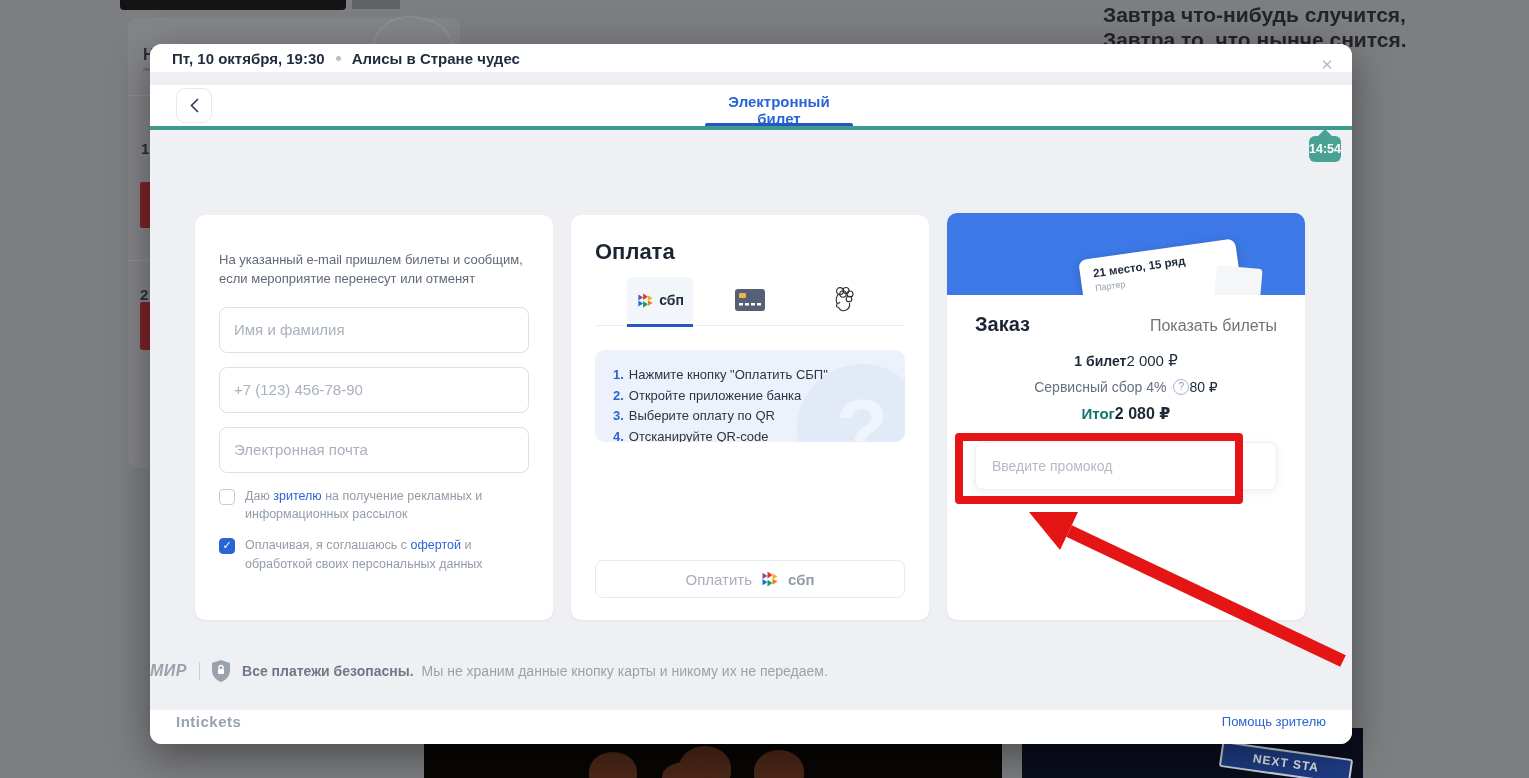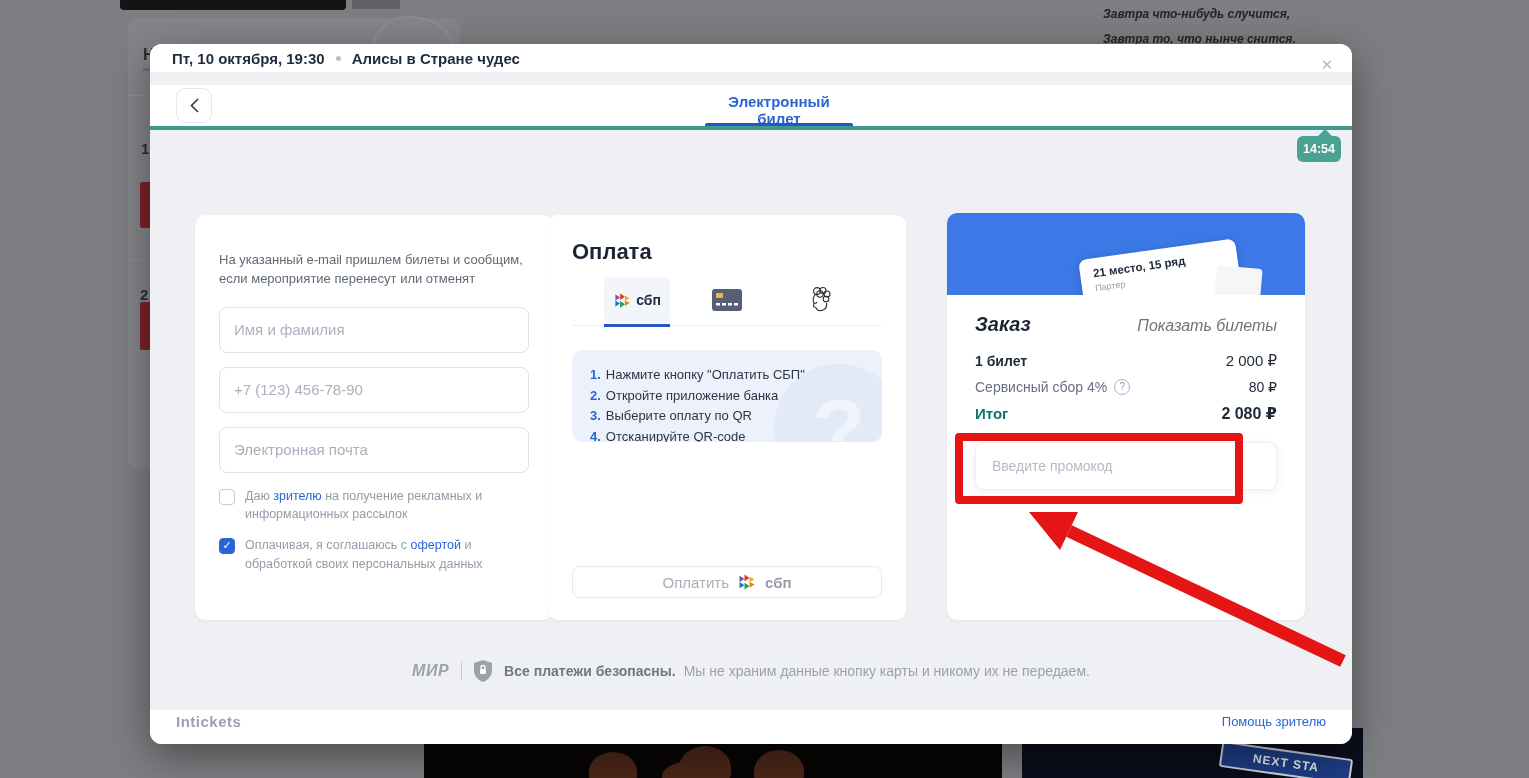--- a/index.html
+++ b/index.html
@@ -12,97 +12,97 @@
   .bg-panel { position:absolute; left:128px; top:18px; width:332px; height:450px; background:#848589; border-radius:10px; }
   .bg-h { position:absolute; left:15px; top:28px; font-size:16px; font-weight:700; color:#2b2e33; }
   .bg-sub { position:absolute; left:15px; top:50px; width:26px; height:3px; background:#6e7174; }
   .bg-div1 { position:absolute; left:0; top:77px; width:100%; height:1px; background:#8e8f92; }
   .bg-div2 { position:absolute; left:0; top:242px; width:100%; height:1px; background:#8e8f92; }
   .bg-num1 { position:absolute; left:13px; top:122px; font-size:15px; font-weight:700; color:#2b2e33; }
   .bg-num2 { position:absolute; left:12px; top:268px; font-size:15px; font-weight:700; color:#2b2e33; }
   .bg-red1 { position:absolute; left:12px; top:164px; width:16px; height:46px; background:#7b2429; border-radius:2px; }
   .bg-red2 { position:absolute; left:12px; top:284px; width:16px; height:48px; background:#7b2429; border-radius:2px; }
   .bg-sketch { position:absolute; left:372px; top:16px; width:80px; height:70px; border:2px solid #96979b; border-radius:50% 40% 55% 45%; transform:rotate(14deg); opacity:.5; }
-  .bg-quote { position:absolute; left:1103px; top:2px; font-size:12px; line-height:25px; font-weight:700; font-style:italic; color:#232427; }
+  .bg-quote { position:absolute; left:1103px; top:2px; font-size:21px; line-height:25px; font-weight:700; color:#232427; }
   .bg-img-left { position:absolute; left:424px; top:740px; width:578px; height:38px; background:#080604; overflow:hidden; }
   .bg-img-left i { position:absolute; border-radius:50% 50% 40% 40%; background:#4b2718; }
   .bg-img-right { position:absolute; left:1022px; top:728px; width:341px; height:50px; background:#0a0e1c; overflow:hidden; }
   .bg-sign { position:absolute; left:198px; top:22px; width:132px; height:26px; background:#1f3d85; border:2px solid #cdd3de; border-radius:3px; transform:rotate(8deg); color:#e8eaf0; font-size:12px; font-weight:700; letter-spacing:1px; display:flex; align-items:center; justify-content:center; }
 
   
   .modal { position:absolute; left:150px; top:44px; width:1202px; height:700px; border-radius:12px; background:#eff0f3; box-shadow:0 12px 40px rgba(0,0,0,.4); z-index:10; }
   .m-header { position:absolute; left:0; top:0; right:0; height:29px; background:#fff; border-radius:12px 12px 0 0; border-bottom:1px solid #ebedf0; display:flex; align-items:center; padding-left:22px; }
   .m-header .ttl { font-size:15px; font-weight:700; color:#1e2c3d; }
   .m-header .dot { width:5px; height:5px; border-radius:50%; background:#b9bfc8; margin:0 11px; }
   .close-btn { position:absolute; right:12px; top:8px; width:26px; height:26px; display:flex; align-items:center; justify-content:center; color:#b5bbc5; font-size:15px; cursor:pointer; }
   .m-tabbar { position:absolute; left:0; top:41px; right:0; height:41px; background:#fff; }
   .back-btn { position:absolute; left:26px; top:3px; width:36px; height:35px; border:1px solid #e6e8ec; border-radius:9px; background:#fff; display:flex; align-items:center; justify-content:center; }
   .tab { position:absolute; left:555px; top:8px; width:148px; text-align:center; font-size:15px; font-weight:600; color:#2a65d4; }
   .tab-underline { position:absolute; left:555px; bottom:0; width:148px; height:3px; background:#2556c8; border-radius:2px 2px 0 0; }
   .teal-line { position:absolute; left:0; top:82px; right:0; height:4px; background:#3e9a8c; }
-  .timer { position:absolute; right:11px; top:92px; width:44px; height:26px; background:#4aa295; color:#fff; font-size:12.5px; font-weight:700; border-radius:6px; display:flex; align-items:center; justify-content:center; }
+  .timer { position:absolute; right:11px; top:92px; width:32px; height:26px; background:#4aa295; color:#fff; font-size:12.5px; font-weight:700; border-radius:6px; display:flex; align-items:center; justify-content:center; }
   .timer::before { content:""; position:absolute; top:-7px; right:9px; border-left:7px solid transparent; border-right:7px solid transparent; border-bottom:7px solid #4aa295; }
 
   .card { position:absolute; top:171px; width:358px; height:405px; background:#fff; border-radius:10px; box-shadow:0 1px 3px rgba(20,30,50,.05); }
   .card-pad { padding:24px; }
   .card h2 { font-size:22px; font-weight:700; color:#1a2433; }
 
   
   #card-personal { left:45px; }
   #card-personal p { font-size:13px; color:#606a77; line-height:1.45; margin:12px 0 18px; }
   .inp { display:block; width:100%; height:46px; border:1px solid #dde1e7; border-radius:8px; padding:0 14px; font-size:15px; color:#333; margin-bottom:14px; font-family:inherit; outline:none; background:#fff; }
   .inp::placeholder { color:#a9b1bc; }
   .cb-row { display:flex; gap:10px; margin-top:4px; margin-bottom:12px; }
   .cb { width:16px; height:16px; border:1.5px solid #c6ccd5; border-radius:4px; background:#fff; flex-shrink:0; margin-top:2px; font-size:11px; line-height:13px; text-align:center; color:transparent; }
   .cb.checked { background:#2a65d4; border-color:#2a65d4; color:#fff; }
   .cb-label { font-size:12.5px; color:#939ca9; line-height:1.5; }
   .cb-label a { color:#2a65d4; text-decoration:none; cursor:pointer; }
 
   
-  #card-payment { left:398px; }
+  #card-payment { left:421px; }
   .methods { position:relative; margin-top:10px; height:51px; border-bottom:1px solid #eceef1; display:flex; align-items:center; }
   .m-sbp { width:66px; height:46px; background:#f2f5f9; border-radius:6px; display:flex; align-items:center; justify-content:center; gap:4px; margin-left:32px; cursor:pointer; }
   .m-sbp span { font-size:14px; font-weight:800; color:#1f2c3e; }
   .m-sbp-line { position:absolute; left:32px; bottom:-2px; width:66px; height:3px; background:#2556c8; }
   .m-card { margin-left:42px; cursor:pointer; display:flex; }
   .m-pushkin { margin-left:62px; cursor:pointer; display:flex; }
   .steps { position:relative; margin-top:24px; height:92px; background:#edf1fb; border-radius:10px; padding:15px 18px; overflow:hidden; }
   .step { font-size:13px; line-height:20.5px; color:#2b3544; position:relative; z-index:1; }
   .step b { color:#2a65d4; margin-right:5px; }
   .wmark { position:absolute; right:-22px; top:14px; width:130px; height:130px; border-radius:50%; background:#e2eaf8; display:flex; align-items:center; justify-content:center; z-index:0; }
   .wmark span { font-size:86px; font-weight:700; color:#f0f5fd; }
-  .paybtn { position:absolute; left:24px; right:24px; bottom:22px; height:32px; background:#fff; border:1px solid #e7e9ed; border-radius:8px; display:flex; align-items:center; justify-content:center; gap:8px; cursor:pointer; }
+  .paybtn { position:absolute; left:24px; right:24px; bottom:22px; height:38px; background:#fff; border:1px solid #e7e9ed; border-radius:8px; display:flex; align-items:center; justify-content:center; gap:8px; cursor:pointer; }
   .paybtn .pt { font-size:15px; color:#a9b0ba; }
   .paybtn .ps { font-size:15px; font-weight:800; color:#949ca7; }
 
   
   #card-order { left:797px; top:169px; height:407px; }
   .blue-head { position:relative; height:82px; background:#3c79e6; border-radius:10px 10px 0 0; overflow:hidden; }
   .ticket { position:absolute; left:135px; top:36px; width:158px; height:66px; background:#fff; border-radius:8px; transform:rotate(-8deg); padding:9px 13px; box-shadow:0 2px 8px rgba(0,0,0,.18); }
   .ticket .t1 { font-size:11.5px; font-weight:700; color:#1e2938; }
   .ticket .t2 { font-size:9px; color:#99a1ad; margin-top:4px; }
   .ticket2 { position:absolute; left:268px; top:54px; width:46px; height:40px; background:#f4f6f8; border-radius:4px; transform:rotate(5deg); }
   .order-body { padding:18px 28px 24px; }
-  .order-head { display:flex; justify-content:space-between; align-items:baseline;font-style:italic; }
+  .order-head { display:flex; justify-content:space-between; align-items:baseline; }
   .order-head h2 { font-size:20px; }
   .order-head a { font-size:16px; color:#737373; text-decoration:none; cursor:pointer;margin-left:6px; }
   .orows { margin-top:16px; }
-  .orow { display:flex; justify-content:space-between; align-items:center; margin-bottom:9px; }
+  .orow { display:flex; justify-content:center; align-items:center; margin-bottom:9px; }
   .orow .l1 { font-size:14px; font-weight:700; color:#1e2938; }
   .orow .v1 { font-size:15px; color:#1e2938; }
   .orow .l2 { font-size:14px; color:#66707e; display:flex; align-items:center; gap:7px; }
   .help-c { width:16px; height:16px; border:1px solid #a7b6d2; border-radius:50%; color:#8296b8; font-size:10px; line-height:14px; text-align:center; cursor:pointer; }
   .orow .v2 { font-size:14px; color:#1e2938; }
   .orow .l3 { font-size:15px; font-weight:800; color:#0f766e; }
   .orow .v3 { font-size:16px; font-weight:800; color:#1e2938; }
   .promo { width:100%; height:48px; border:1px solid #edeff2; border-radius:8px; box-shadow:0 2px 8px rgba(20,30,50,.07); padding:0 16px; font-size:14px; color:#333; margin-top:10px; font-family:inherit; outline:none; }
   .promo::placeholder { color:#b4bbc5; }
 
   
-  .security { position:absolute; left:0; right:0; top:616px; display:flex; align-items:center; justify-content:center; gap:12px; }
+  .security { position:absolute; left:0; right:0; top:616px; display:flex; align-items:center; justify-content:flex-start; gap:12px; }
   .mir { font-size:16px; font-weight:800; font-style:italic; color:#9aa2ad; letter-spacing:.5px; }
   .sec-div { width:1px; height:18px; background:#c9cdd4; }
   .sec-b { font-size:14px; font-weight:700; color:#6e7886; }
   .sec-t { font-size:14px; color:#9aa2ad; margin-left:-4px; }
   .bottombar { position:absolute; left:0; right:0; bottom:0; height:34px; background:#fff; border-radius:0 0 12px 12px; display:flex; align-items:center; justify-content:space-between; padding:0 26px 11px 26px; }
   .itk { font-size:15px; font-weight:800; color:#9aa2ad; letter-spacing:.5px; }
   .help-link { font-size:13px; color:#2a65d4; text-decoration:none; cursor:pointer; }
 
   
   .hl-rect { position:absolute; left:955px; top:433px; width:288px; height:71px; border:8px solid #e51515; border-radius:4px; z-index:40; pointer-events:none; }

